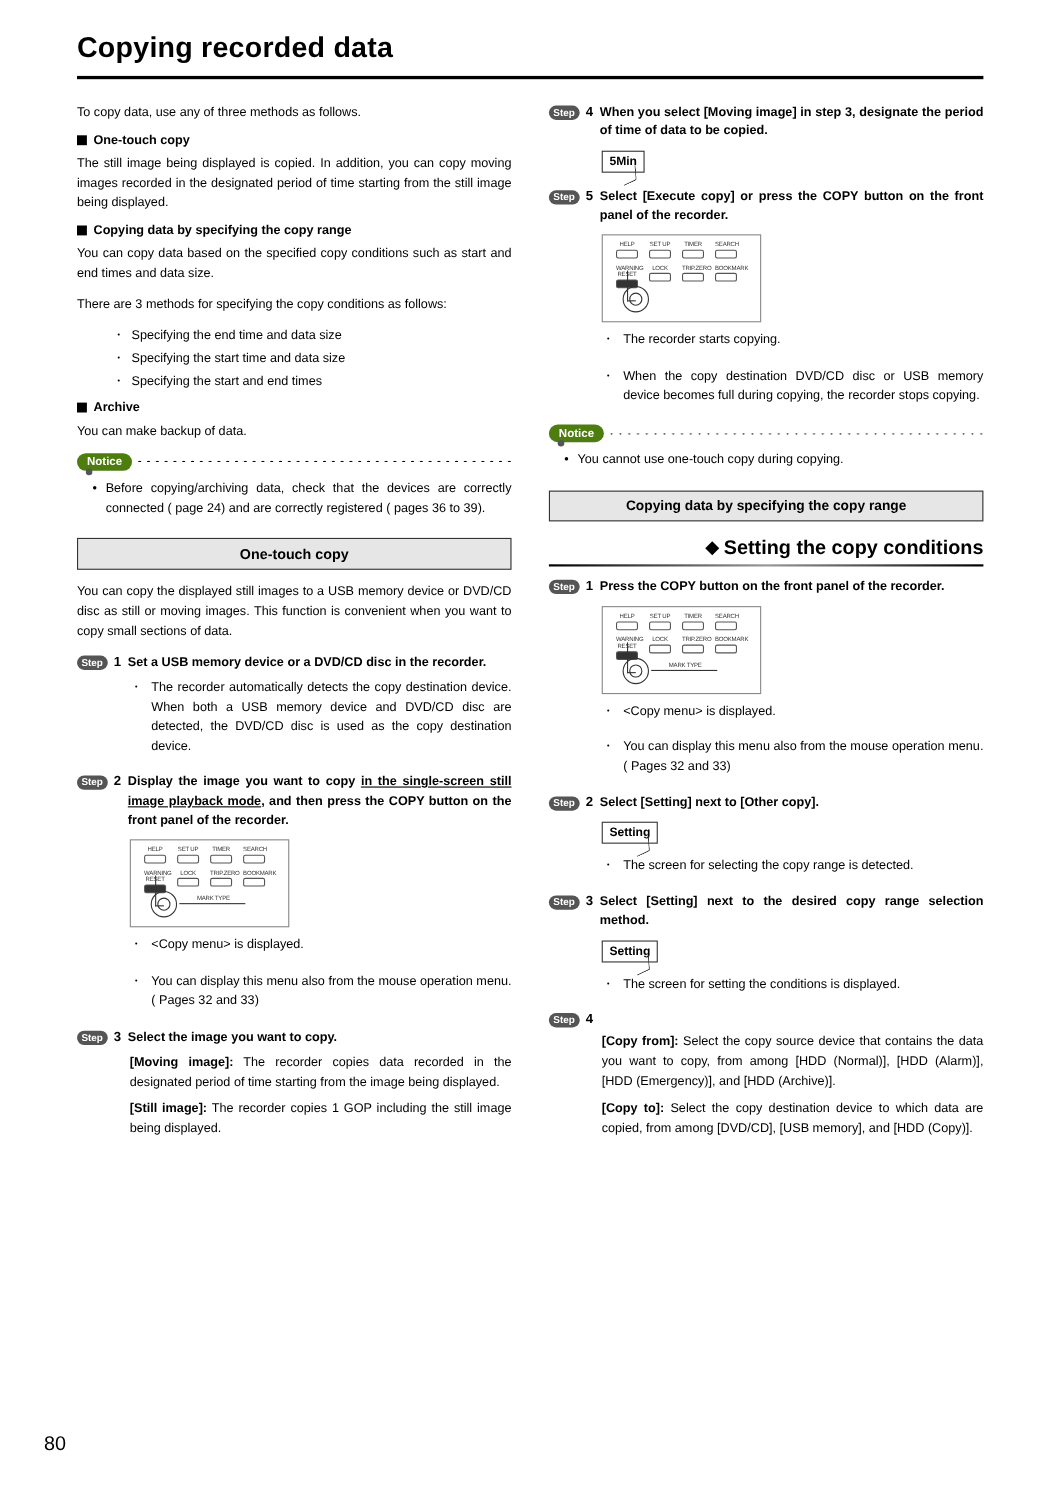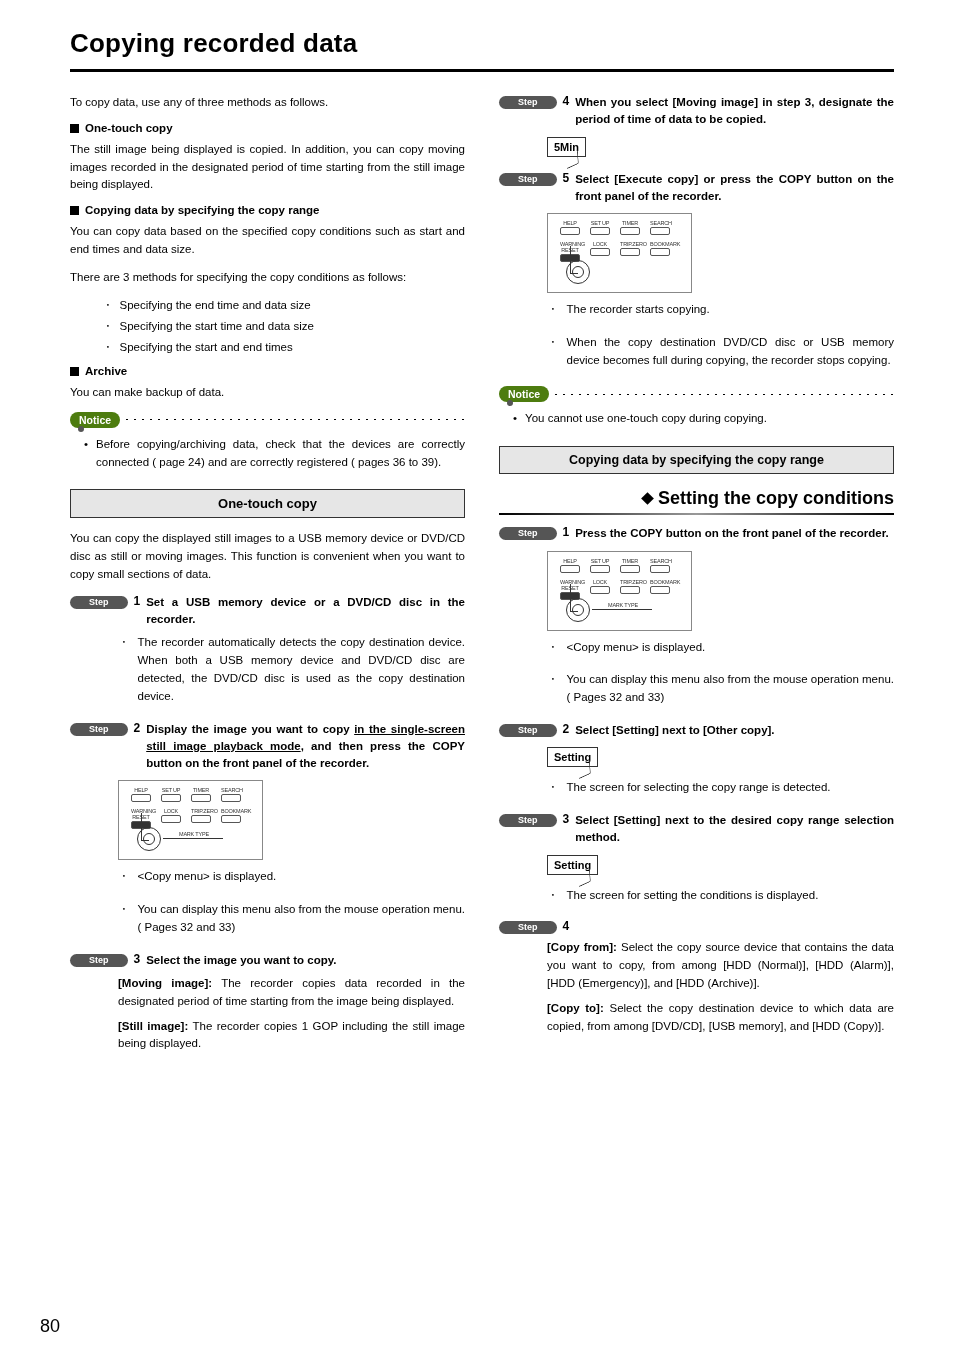--- a/index.html
+++ b/index.html
@@ -88,21 +88,21 @@
     font-size: 13px;
     padding: 6px 4px;
     margin: 18px 0 12px 0;
   }
   .step-row { display: flex; gap: 6px; align-items: flex-start; margin-top: 8px; }
   .step-badge {
     background: #555;
     color: #fff;
     font-size: 9px;
     font-weight: bold;
-    padding: 2px 19px;
+    padding: 2px 4px;
     border-radius: 7px;
     line-height: 1;
     position: relative;
     top: 2px;
   }
   .step-num { font-weight: bold; font-size: 12px; }
   .step-text { font-weight: bold; text-align: justify; line-height:1.5; flex:1; }
   .sub-indent { margin-left: 48px; margin-top: 6px; }
   .sub-indent .dot-start { margin-left: 0; }
   .sub-indent .body-text { margin-bottom: 7px; }
@@ -168,21 +168,21 @@
     height:2px;
     background: linear-gradient(to right, #000, #999, #000);
   }
   .section-box.small {
     font-size: 12.5px;
   }
   .underline-text { text-decoration: underline; }
   .page-number {
     position: absolute;
     left: 40px;
-    bottom: 14px;
+    bottom: 28px;
     font-size: 18px;
   }
   .inline-label { font-weight:bold; }
 </style>
 </head>
 <body>
 
 <h1 class="page-title">Copying recorded data</h1>
 <div class="title-rule"></div>
 

